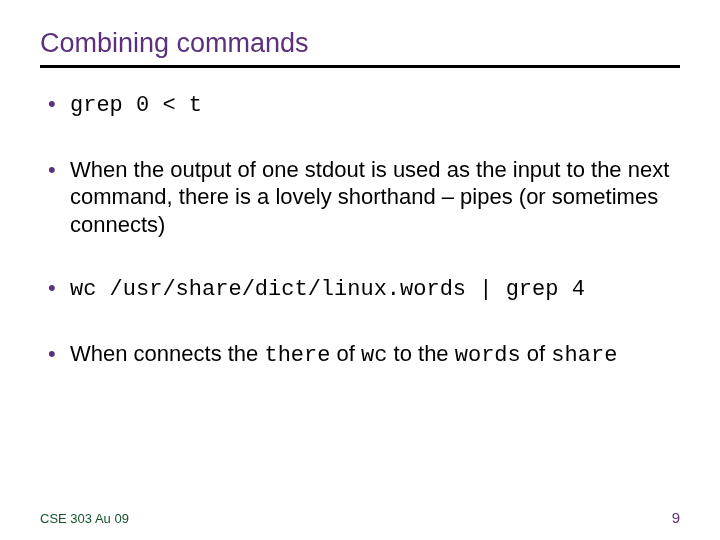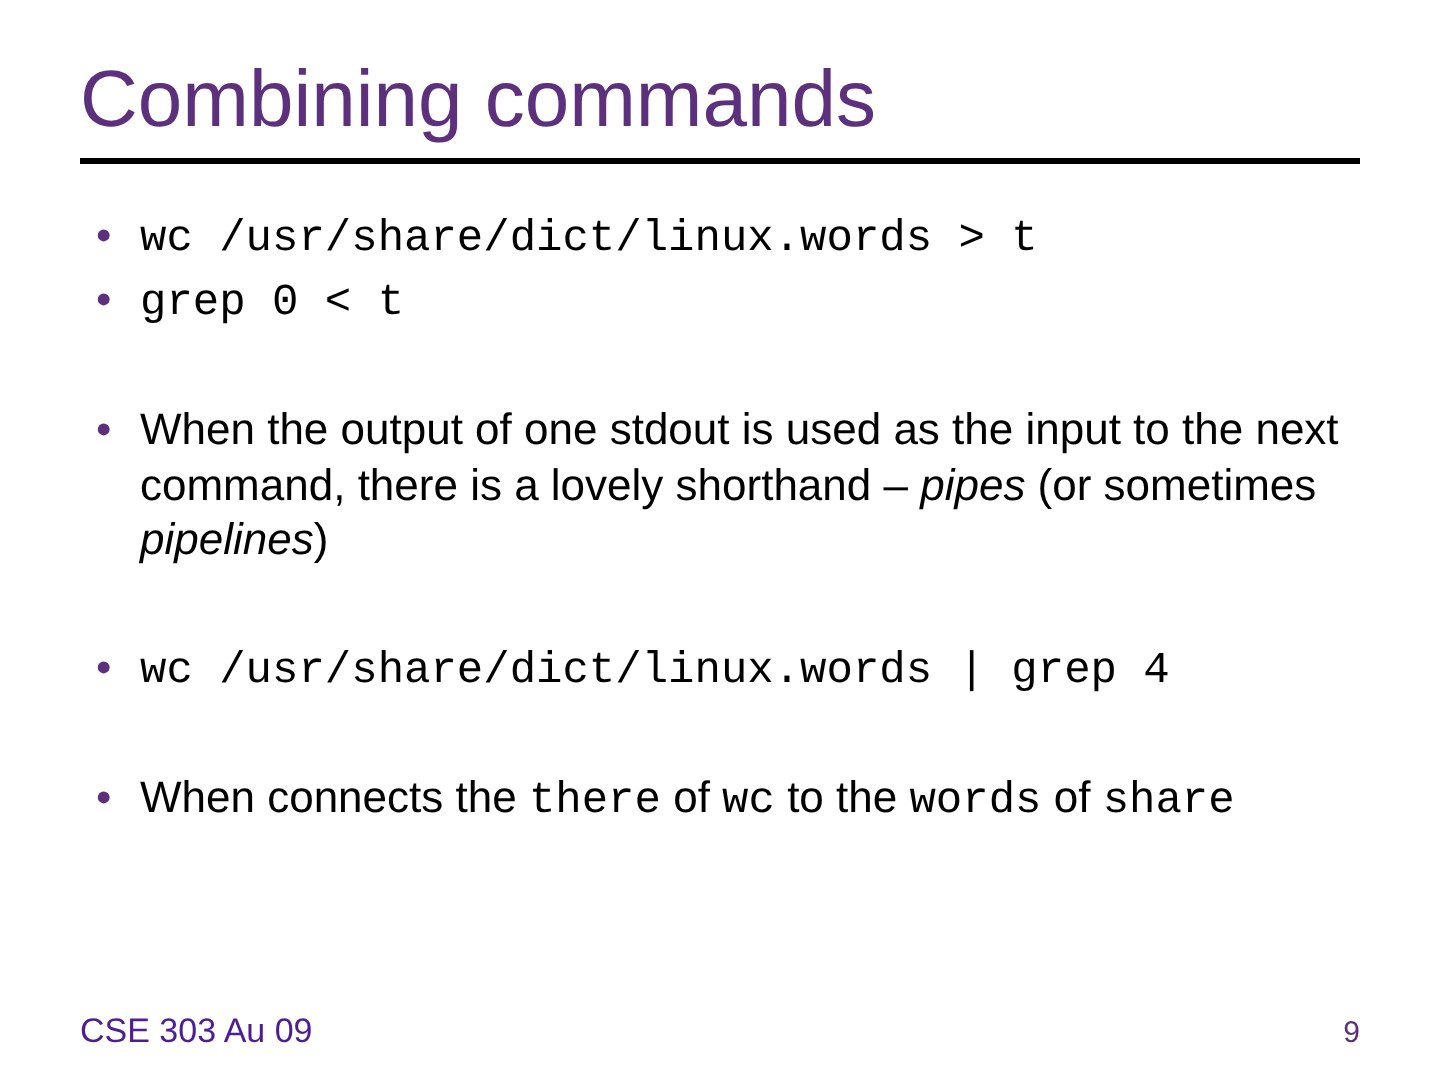--- a/index.html
+++ b/index.html
@@ -12,21 +12,21 @@
     color: #000000;
   }
   .slide {
     position: relative;
     width: 720px;
     height: 540px;
     box-sizing: border-box;
     padding: 28px 40px 0 40px;
   }
   .title {
-    font-size: 40px;
+    font-size: 27px;
     color: #5c307d;
     font-weight: normal;
     margin: 0 0 6px 0;
     padding: 0;
     letter-spacing: 0px;
   }
   .title-rule {
     border: none;
     border-top: 3px solid #000000;
     margin: 0 0 22px 0;
@@ -61,51 +61,48 @@
   .footer {
     position: absolute;
     bottom: 14px;
     left: 40px;
     right: 40px;
     display: flex;
     justify-content: space-between;
     align-items: baseline;
   }
   .footer-left {
-    font-size: 17px;
-    color: #4c1d95;
+    font-size: 13px;
+    color: #14532d;
   }
   .footer-right {
     font-size: 15px;
     color: #5c307d;
   }
-  .italic { font-style: italic; }
+  .italic { }
 </style>
 </head>
 <body>
 
 <div class="slide">
 
   <h1 class="title">Combining commands</h1>
   <hr class="title-rule">
 
   <ul class="top">
     <li>
-      <span class="mono">wc /usr/share/dict/linux.words &gt; t</span>
-    </li>
-    <li>
       <span class="mono">grep 0 &lt; t</span>
     </li>
   </ul>
 
   <div class="gap"></div>
 
   <ul class="top">
     <li>
-      <span>When the output of one stdout is used as the input to the next command, there is a lovely shorthand – </span><span class="italic">pipes</span><span> (or sometimes </span><span class="italic">pipelines</span><span>)</span>
+      <span>When the output of one stdout is used as the input to the next command, there is a lovely shorthand – </span><span class="italic">pipes</span><span> (or sometimes </span><span class="italic">connects</span><span>)</span>
     </li>
   </ul>
 
   <div class="gap"></div>
 
   <ul class="top">
     <li>
       <span class="mono">wc /usr/share/dict/linux.words | grep 4</span>
     </li>
   </ul>

